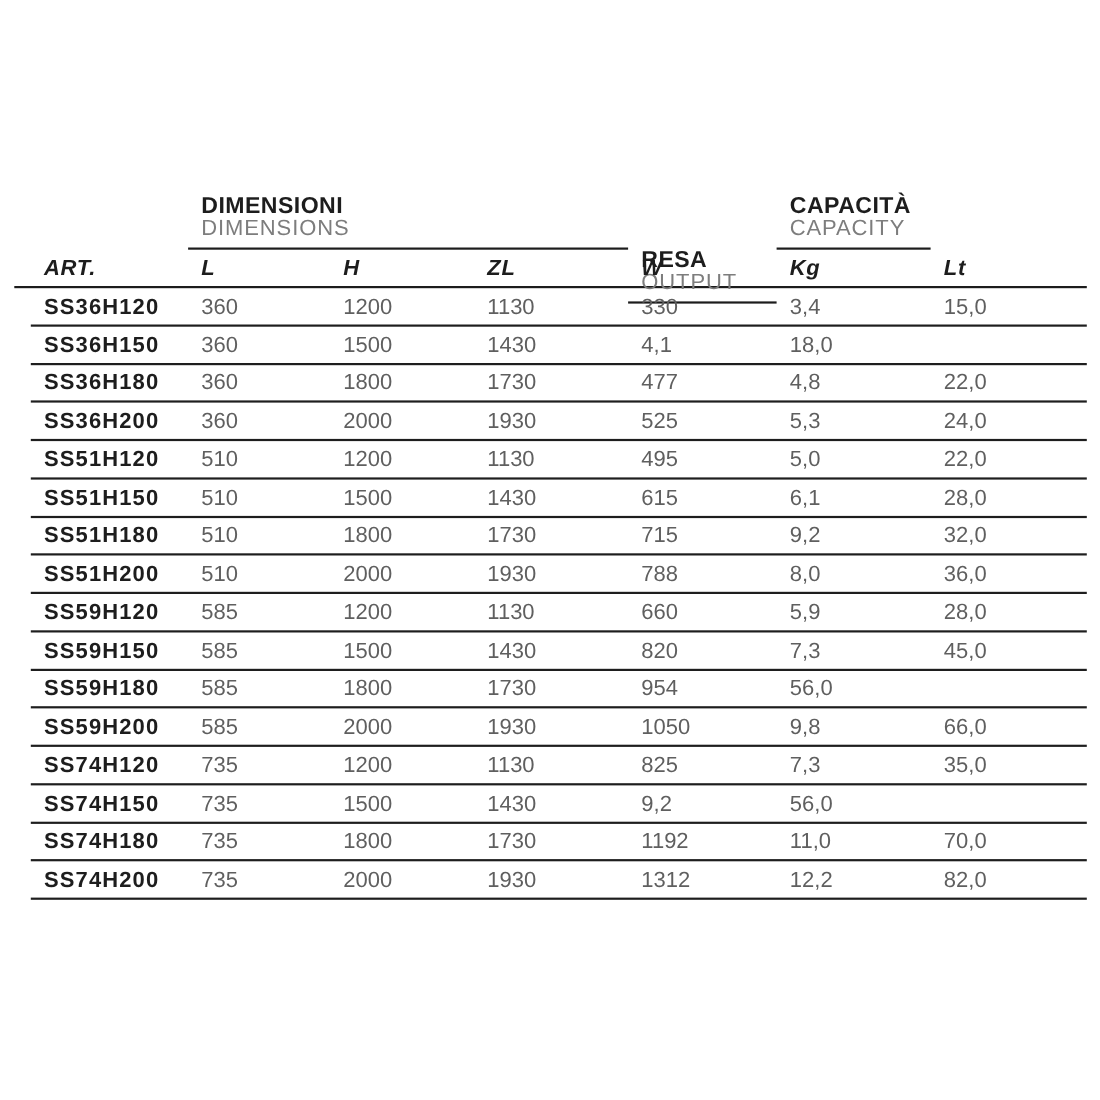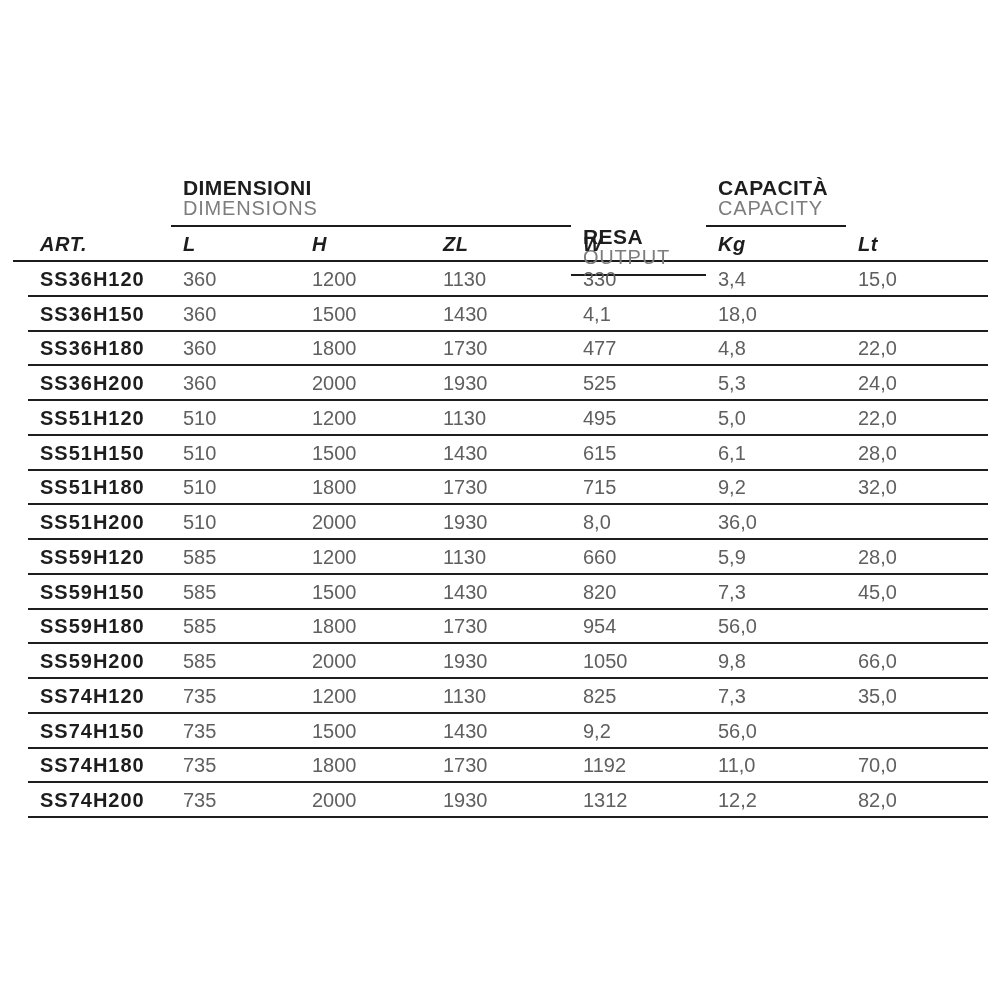--- a/index.html
+++ b/index.html
@@ -166,20 +166,21 @@
     <div class="td">715</div>
     <div class="td">9,2</div>
     <div class="td">32,0</div>
   </div>
 
   <div class="row tr">
     <div class="td art">SS51H200</div>
     <div class="td">510</div>
     <div class="td">2000</div>
     <div class="td">1930</div>
+    <div class="td">788</div>
     <div class="td">8,0</div>
     <div class="td">36,0</div>
   </div>
 
   <div class="row tr">
     <div class="td art">SS59H120</div>
     <div class="td">585</div>
     <div class="td">1200</div>
     <div class="td">1130</div>
     <div class="td">660</div>

